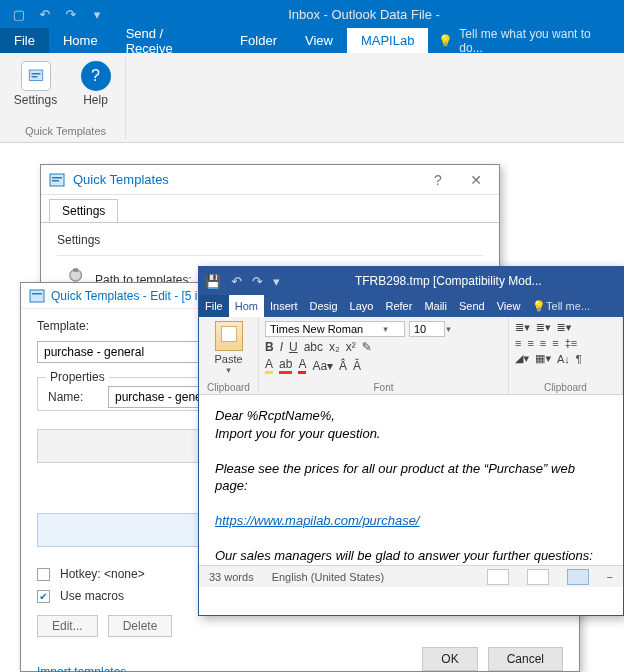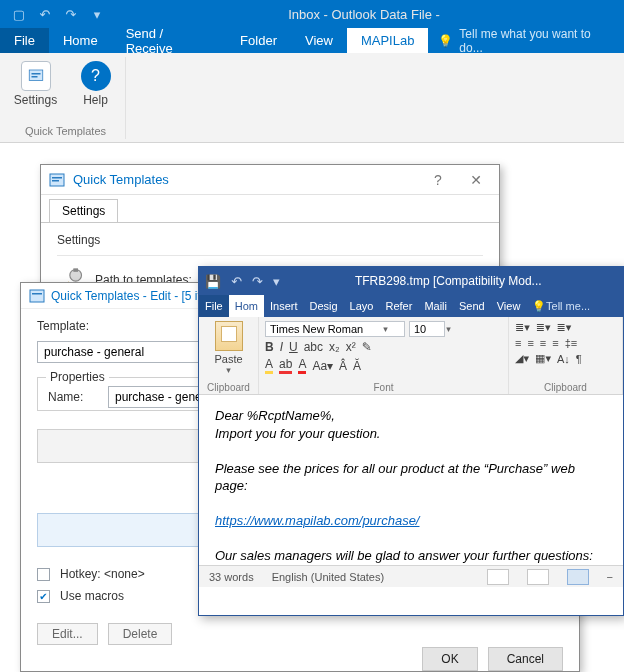--- a/index.html
+++ b/index.html
@@ -187,21 +187,21 @@
     <div style="height:24px"></div>
     <button class="bigbtn">Cancel ac</button>
     <div class="row" style="margin-top:12px">
       <span class="chk"></span>
       <span class="field-label">Hotkey: &lt;none&gt;</span>
     </div>
     <div class="row">
       <span class="chk">✔</span>
       <span class="field-label">Use macros</span>
     </div>
-    <div class="row" style="margin-top:12px">
+    <div class="row" style="margin-top:4px">
       <button class="smallbtn">Edit...</button>
       <button class="smallbtn">Delete</button>
     </div>
     <div style="margin-top:20px">
       <span class="link">Import templates...</span>
     </div>
   </div>
   <div class="bottom-btns">
     <button class="smallbtn">OK</button>
     <button class="smallbtn">Cancel</button>

